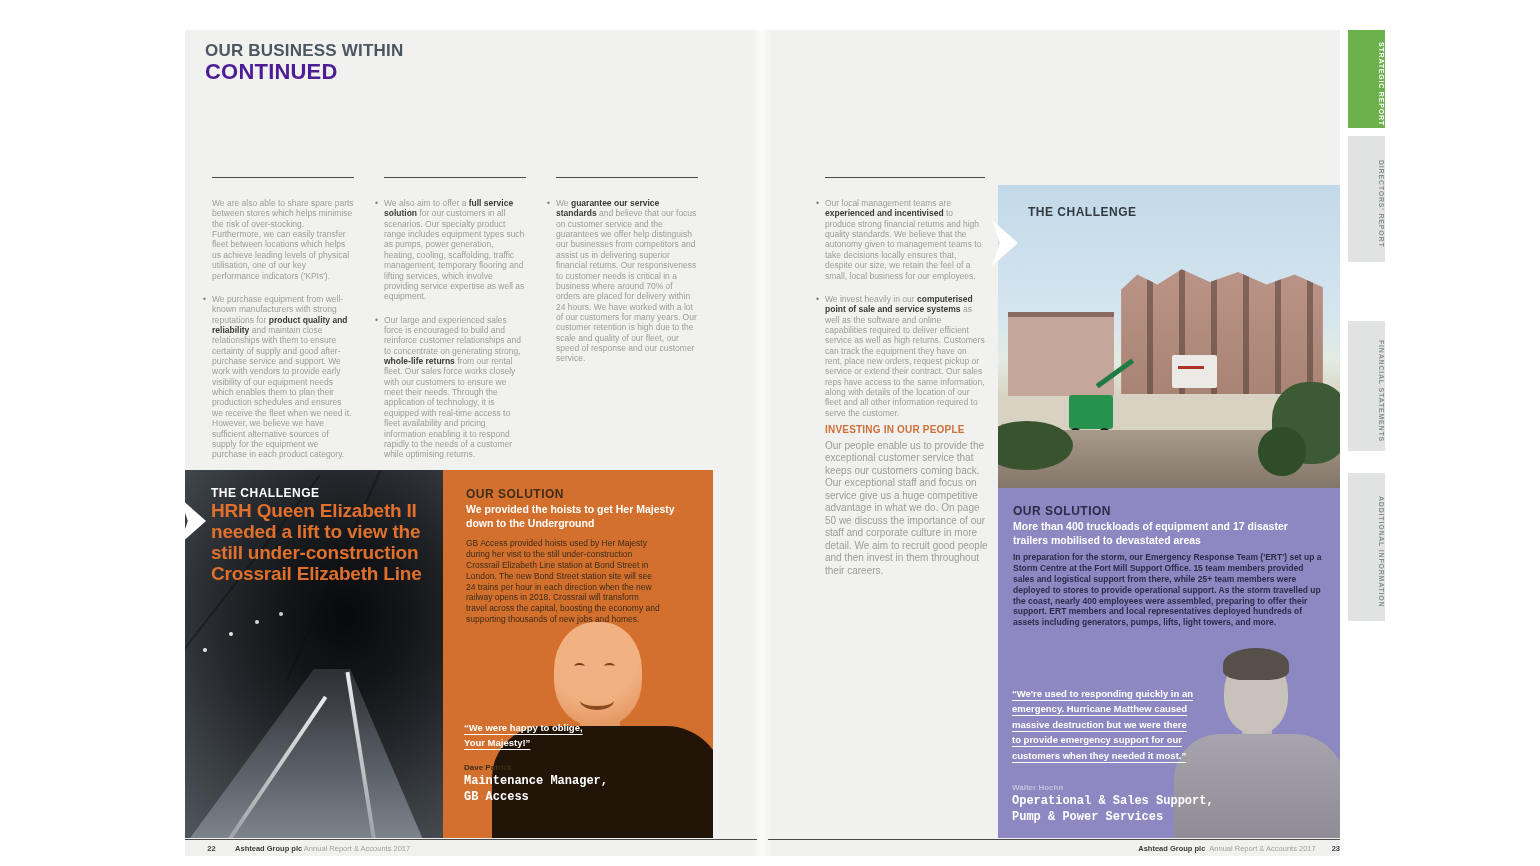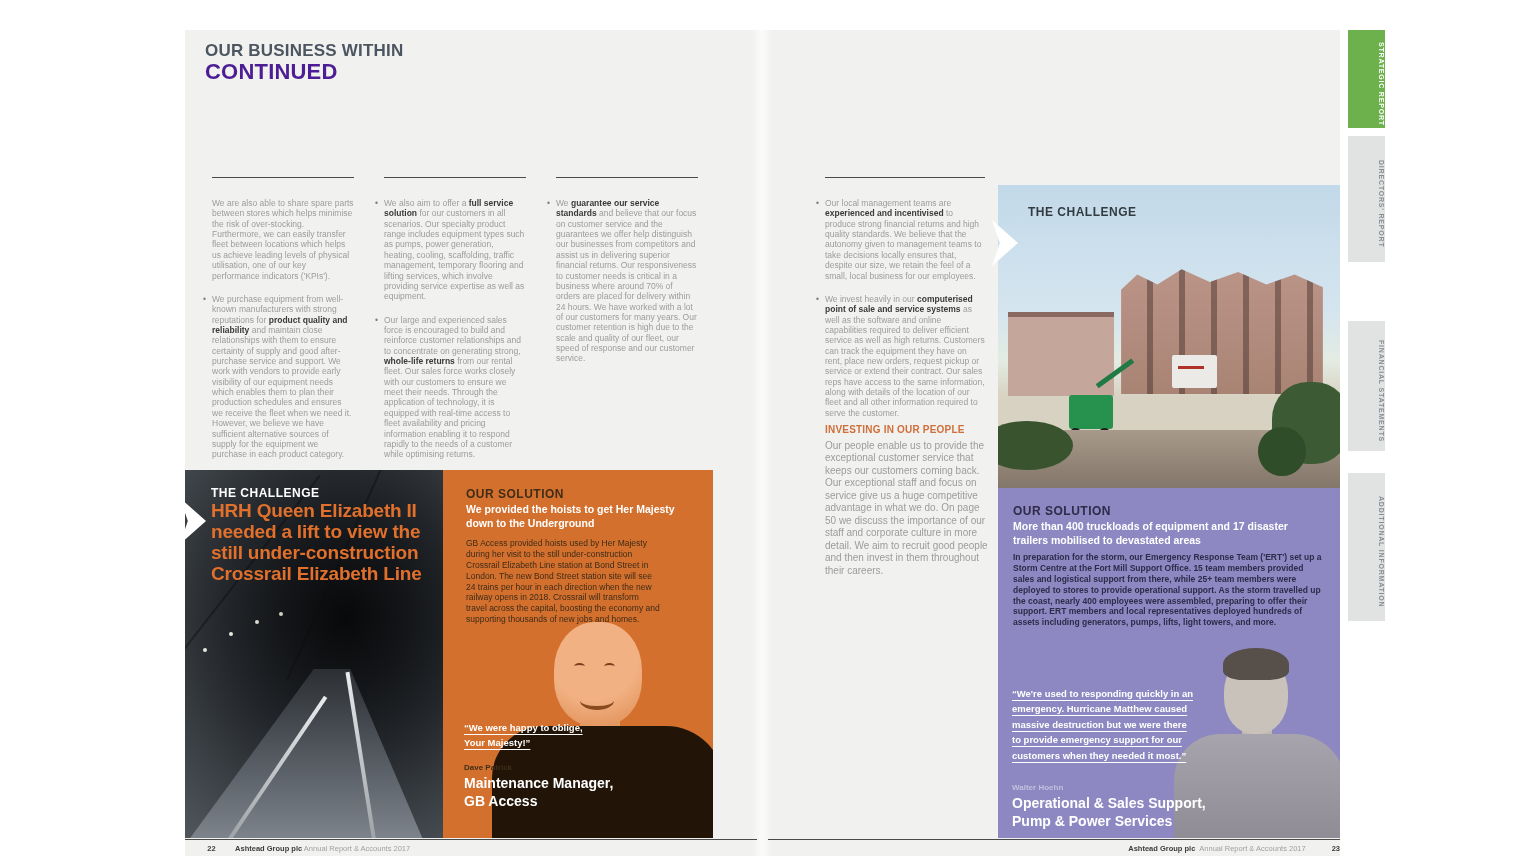--- a/index.html
+++ b/index.html
@@ -62,21 +62,21 @@
   .orange-panel{position:absolute;left:443px;top:470px;width:270px;height:368px;background:#d4702d;overflow:hidden;}
   .orange-panel .tag{left:23px;top:17px;color:#3f2d19;}
   .sol-h{position:absolute;font-weight:bold;color:#ffffff;font-size:10.5px;line-height:1.3;}
   .orange-panel .sol-h{left:23px;top:33px;width:215px;}
   .sol-b{position:absolute;font-size:8.5px;line-height:1.28;}
   .orange-panel .sol-b{left:23px;top:68px;width:196px;color:#3c2b18;}
   .quote{position:absolute;font-weight:bold;color:#ffffff;font-size:9.5px;line-height:1.62;
          text-decoration:underline;text-underline-offset:3px;text-decoration-thickness:1px;z-index:5;}
   .orange-panel .quote{left:21px;top:250px;width:120px;}
   .person{position:absolute;font-size:8px;font-weight:bold;z-index:5;}
-  .role{position:absolute;font-size:14px;font-weight:bold;line-height:1.3;z-index:5;}
+  .role{position:absolute;font-size:12px;font-weight:bold;line-height:1.3;z-index:5;font-family:Liberation Mono, monospace;}
   .orange-panel .person{left:21px;top:293px;color:#3f2d19;}
   .orange-panel .role{left:21px;top:304px;color:#ffffff;}
   
   .dave{position:absolute;right:0;bottom:0;width:235px;height:228px;z-index:1;}
   .dp-body{position:absolute;bottom:0;left:14px;width:232px;height:112px;background:#221507;border-radius:52px 58px 0 0;}
   .dp-neck{position:absolute;bottom:100px;left:102px;width:40px;height:28px;background:#e09a62;}
   .dp-head{position:absolute;bottom:112px;left:76px;width:88px;height:104px;border-radius:46% 46% 44% 44%;
            background:radial-gradient(circle at 45% 32%,#f2b183 0 52%,#dd8b50 100%);}
   .dp-eye{position:absolute;width:11px;height:5px;border-top:2px solid #7a3c1a;border-radius:50%;bottom:168px;}
   .dp-eye.e1{left:96px;} .dp-eye.e2{left:126px;}
@@ -123,21 +123,21 @@
 
   
   .footline{position:absolute;top:839px;height:0;border-top:1px solid #4a4a4a;}
   .fl-left{left:185px;width:572px;}
   .fl-right{left:768px;width:572px;}
   .footer{position:absolute;top:844px;font-size:7.5px;color:#a0a0a0;}
   .footer .dark{color:#3c3c3c;font-weight:bold;}
   .foot-left{left:190px;}
   .foot-left .num{display:inline-block;width:43px;text-align:center;}
   .foot-right{left:1040px;width:300px;display:flex;justify-content:flex-end;gap:4px;}
-  .foot-right .num{margin-left:22px;}
+  .foot-right .num{margin-left:12px;}
 
   
   .tab{position:absolute;left:1348px;width:37px;display:flex;justify-content:center;
        writing-mode:vertical-rl;font-size:7px;font-weight:bold;letter-spacing:.8px;
        padding-top:10px;box-sizing:border-box;}
   .tab-1{top:30px;height:98px;background:#6cb14b;color:#ffffff;}
   .tab-2{top:136px;height:126px;background:#e1e3e2;color:#868e94;}
   .tab-3{top:321px;height:130px;background:#e1e3e2;color:#868e94;}
   .tab-4{top:473px;height:148px;background:#e1e3e2;color:#868e94;}
 </style>

